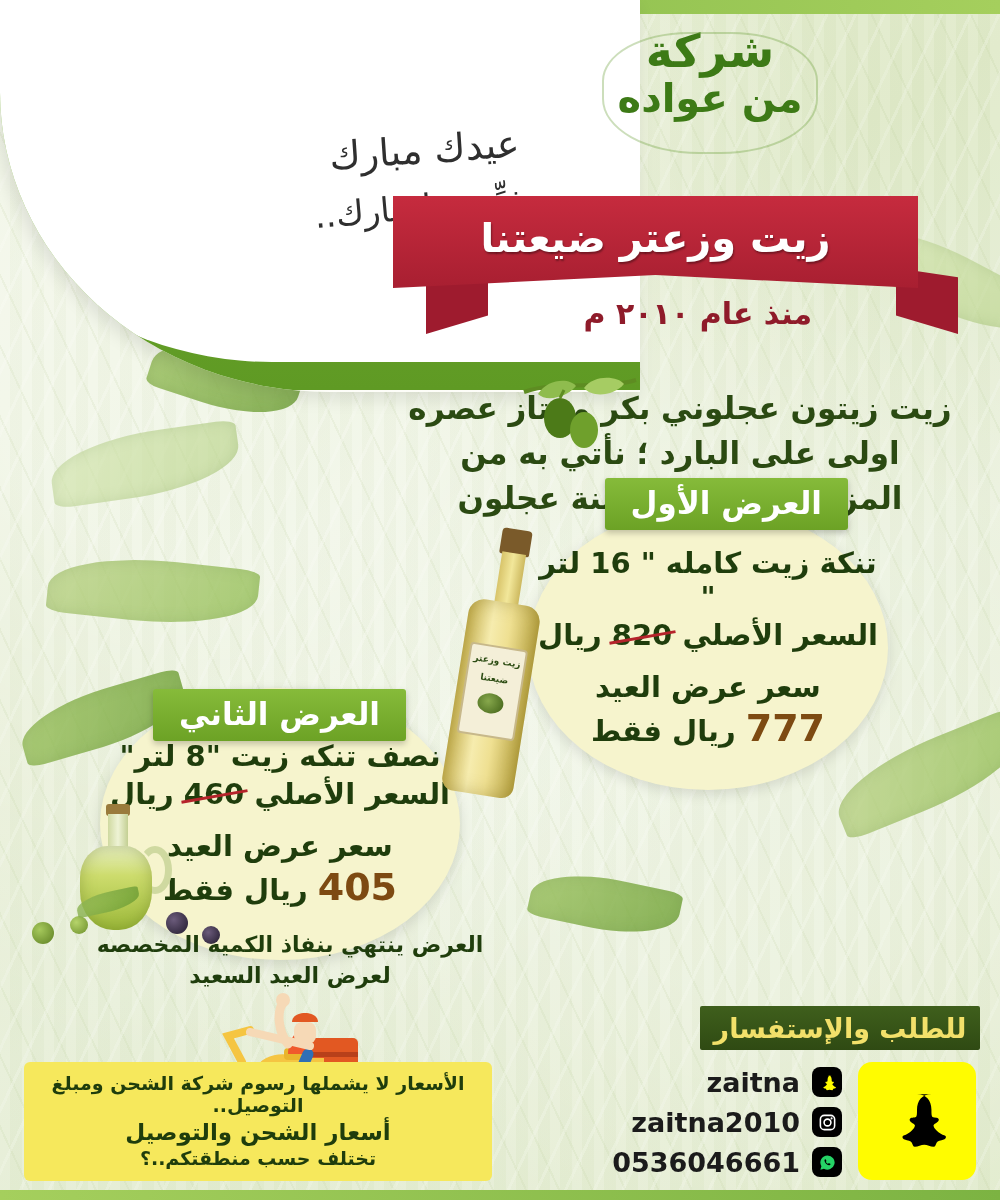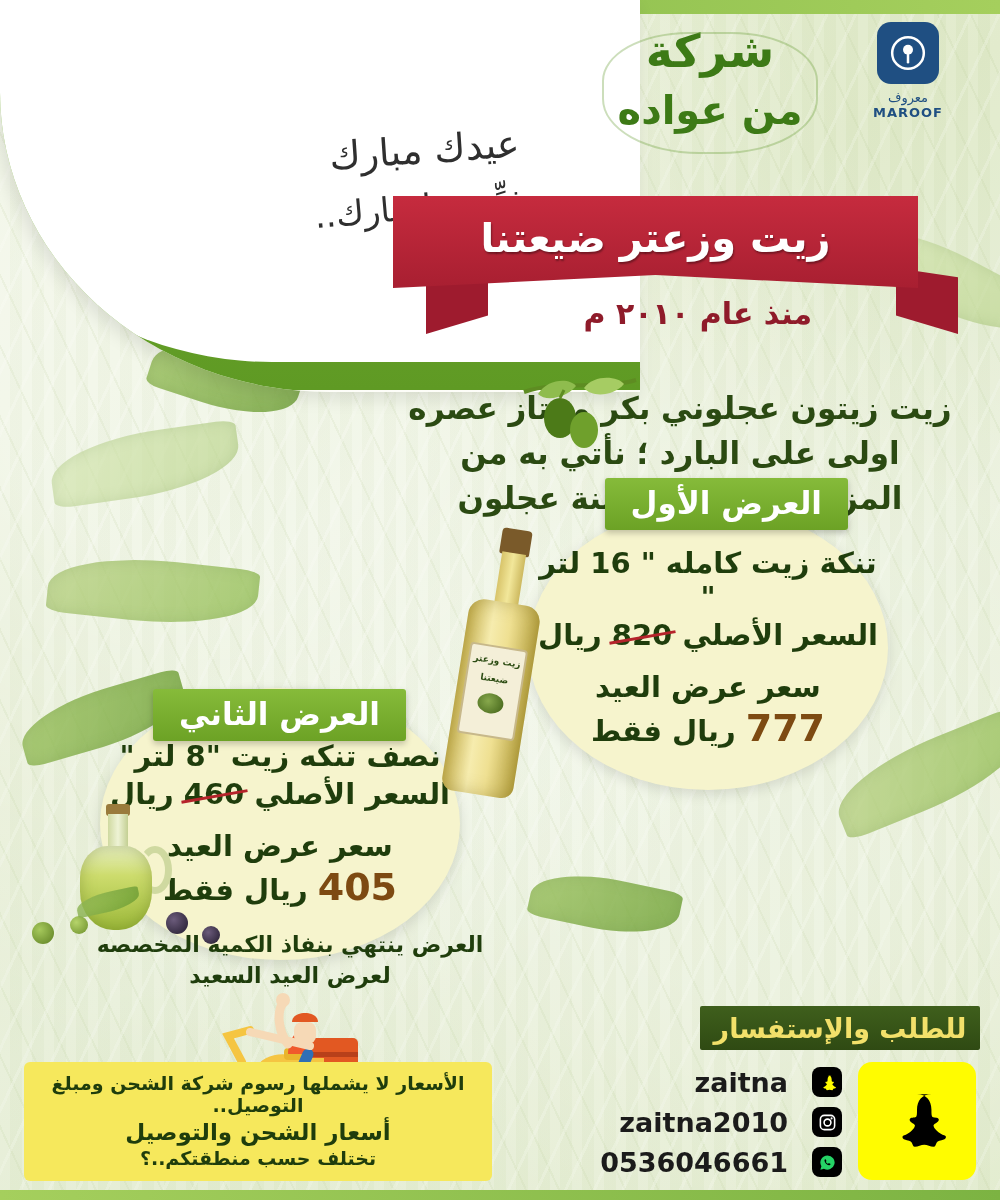--- a/index.html
+++ b/index.html
@@ -113,21 +113,21 @@
 
   
   .asakom {
     position: absolute; top: 28px; right: 170px;
     width: 240px; height: 130px;
     text-align: center;
     color: #3d7a16;
     direction: rtl;
   }
   .asakom .l1 { font-size: 46px; font-weight: bold; line-height: 1; }
-  .asakom .l2 { font-size: 40px; font-weight: bold; line-height: 1.1; margin-top: 14px; }
+  .asakom .l2 { font-size: 40px; font-weight: bold; line-height: 1.1; margin-top: 2px; }
   .asakom .deco {
     position: absolute; left: 12px; right: 12px; top: 4px; bottom: 4px;
     border: 2px solid rgba(110,160,60,.35);
     border-radius: 40% 40% 45% 45%;
     pointer-events: none;
   }
 
   
   .ribbon-wrap { position: absolute; top: 196px; right: 48px; width: 520px; height: 160px; }
   .ribbon-tail-l, .ribbon-tail-r {
@@ -233,21 +233,21 @@
     display: flex; align-items: center; justify-content: center;
     border-radius: 2px;
   }
   .snapcode {
     position: absolute; top: 1062px; right: 24px;
     width: 118px; height: 118px; background: #FFFC00;
     border-radius: 14px; display: flex; align-items: center; justify-content: center;
   }
   .snapcode .ghost { width: 66px; height: 66px; }
   .contacts { position: absolute; top: 1062px; right: 158px; width: 250px; }
-  .contact-row { display: flex; align-items: center; gap: 24px; height: 40px; }
+  .contact-row { display: flex; align-items: center; gap: 12px; height: 40px; }
   .contact-row .ic {
     width: 30px; height: 30px; border-radius: 8px;
     display: flex; align-items: center; justify-content: center; flex: 0 0 30px;
   }
   .ic.snap { background: #000; }
   .ic.insta { background: #000; }
   .ic.wa { background: #000; }
   .contact-row .txt { font-size: 27px; color: #1b1b1b; font-weight: bold; direction: ltr; }
 
   
@@ -287,31 +287,20 @@
 
   <div class="top-strip"></div>
 
   <div class="eid-panel">
     <div class="green-band"></div>
     <div class="eid-inner"></div>
     <div class="eid-sub1">عيدك مبارك</div>
     <div class="eid-sub2">وخيِّم عنا جارك..</div>
   </div>
 
-  <div class="maroof">
-    <div class="mark">
-      <svg viewBox="0 0 48 48">
-        <circle cx="24" cy="24" r="19" fill="none" stroke="#ffffff" stroke-width="3"></circle>
-        <circle cx="24" cy="20" r="6" fill="#ffffff"></circle>
-        <path d="M24 26 L24 35" stroke="#ffffff" stroke-width="3" stroke-linecap="round"></path>
-      </svg>
-    </div>
-    <div class="ar">معروف</div>
-    <div class="en">MAROOF</div>
-  </div>
 
   <div class="asakom">
     <div class="deco"></div>
     <div class="l1">شركة</div>
     <div class="l2">من عواده</div>
   </div>
 
   <div class="ribbon-wrap">
     <div class="ribbon-tail-r"></div>
     <div class="ribbon-tail-l"></div>

